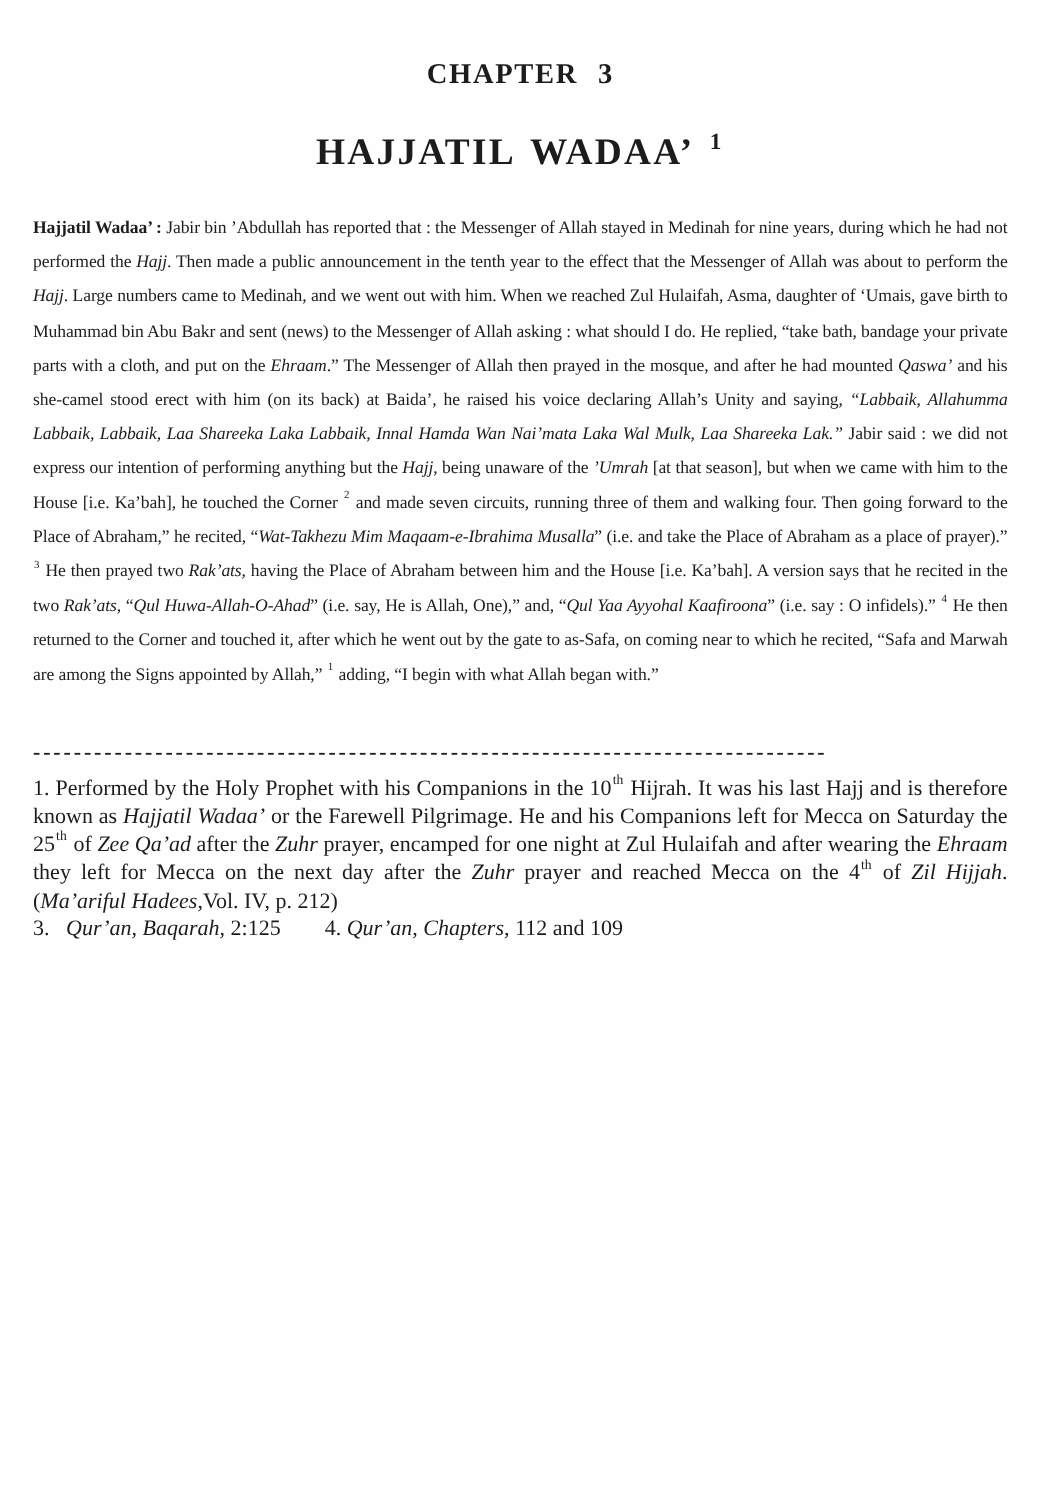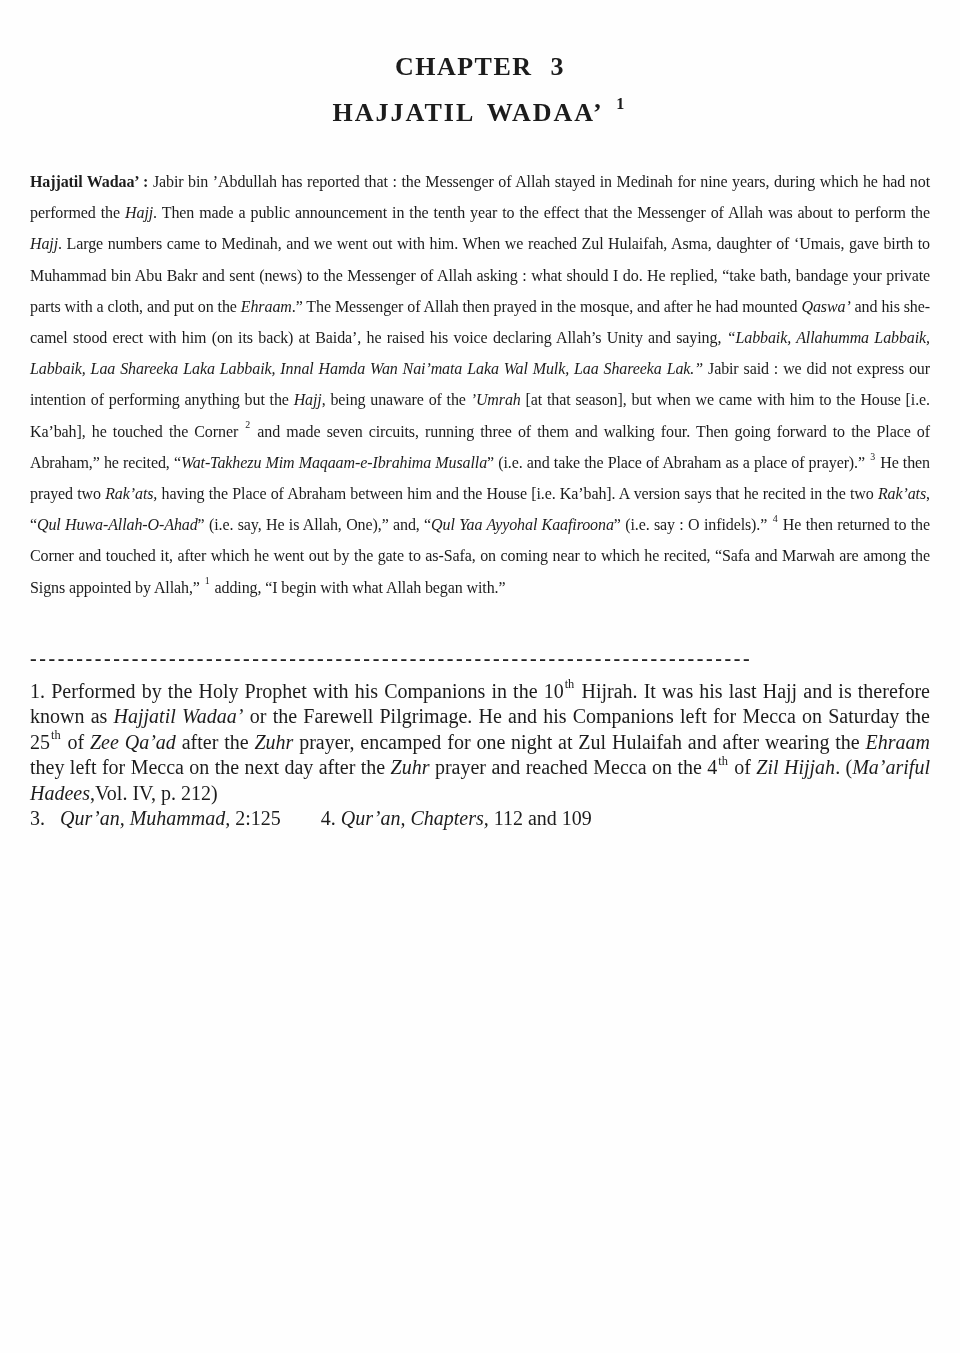--- a/index.html
+++ b/index.html
@@ -11,36 +11,36 @@
     width: 960px;
     height: 1353px;
     font-family: "Liberation Serif", serif;
     color: #1c1c1c;
     overflow: hidden;
   }
   .page {
     box-sizing: border-box;
     width: 960px;
     height: 1353px;
-    padding: 52px 30px 0 30px;
+    padding: 52px 44px 0 30px;
     background: #fefefe;
   }
   .chapter-title {
     margin: 0;
     text-align: center;
     font-size: 26px;
     font-weight: bold;
     letter-spacing: 1.5px;
     word-spacing: 10px;
     line-height: 30px;
   }
   .section-heading {
-    margin: 16px 0 0 0;
+    margin: 42px 0 0 0;
     text-align: center;
-    font-size: 26px;
+    font-size: 34px;
     font-weight: bold;
     letter-spacing: 2px;
     word-spacing: 5px;
     line-height: 30px;
   }
   .body-text {
     margin: 38px 0 0 0;
     font-size: 16px;
     line-height: 31.2px;
     text-align: justify;
@@ -84,16 +84,16 @@
   <h1 class="chapter-title">CHAPTER 3</h1>
 
   <h2 class="section-heading"><span>HAJJATIL WADAA’ </span><sup>1</sup></h2>
 
   <p class="body-text"><span style="font-weight: bold;">Hajjatil Wadaa’ : </span><span>Jabir bin ’Abdullah has reported that : the Messenger of Allah stayed in Medinah for nine years, during which he had not performed the </span><span style="font-style: italic;">Hajj</span><span>. Then made a public announcement in the tenth year to the effect that the Messenger of Allah was about to perform the </span><span style="font-style: italic;">Hajj</span><span>. Large numbers came to Medinah, and we went out with him. When we reached Zul Hulaifah, Asma, daughter of ‘Umais, gave birth to Muhammad bin Abu Bakr and sent (news) to the Messenger of Allah asking : what should I do. He replied, “take bath, bandage your private parts with a cloth, and put on the </span><span style="font-style: italic;">Ehraam</span><span>.” The Messenger of Allah then prayed in the mosque, and after he had mounted </span><span style="font-style: italic;">Qaswa’</span><span> and his she-camel stood erect with him (on its back) at Baida’, he raised his voice declaring Allah’s Unity and saying, </span><span style="font-style: italic;">“Labbaik, Allahumma Labbaik, Labbaik, Laa Shareeka Laka Labbaik, Innal Hamda Wan Nai’mata Laka Wal Mulk, Laa Shareeka Lak.” </span><span>Jabir said : we did not express our intention of performing anything but the </span><span style="font-style: italic;">Hajj</span><span>, being unaware of the </span><span style="font-style: italic;">’Umrah</span><span> [at that season], but when we came with him to the House [i.e. Ka’bah], he touched the Corner </span><sup>2</sup><span> and made seven circuits, running three of them and walking four. Then going forward to the Place of Abraham,” he recited, “</span><span style="font-style: italic;">Wat-Takhezu Mim Maqaam-e-Ibrahima Musalla</span><span>” (i.e. and take the Place of Abraham as a place of prayer).” </span><sup>3</sup><span> He then prayed two </span><span style="font-style: italic;">Rak’ats,</span><span> having the Place of Abraham between him and the House [i.e. Ka’bah]. A version says that he recited in the two </span><span style="font-style: italic;">Rak’ats</span><span>, “</span><span style="font-style: italic;">Qul Huwa-Allah-O-Ahad</span><span>” (i.e. say, He is Allah, One),” and, “</span><span style="font-style: italic;">Qul Yaa Ayyohal Kaafiroona</span><span>” (i.e. say : O infidels).” </span><sup>4</sup><span> He then returned to the Corner and touched it, after which he went out by the gate to as-Safa, on coming near to which he recited, “Safa and Marwah are among the Signs appointed by Allah,” </span><sup>1</sup><span> adding, “I begin with what Allah began with.”</span></p>
 
   <div class="fn-sep">------------------------------------------------------------------------------</div>
 
   <div class="footnotes">
     <p class="fn fn-justified"><span>1. Performed by the Holy Prophet with his Companions in the 10</span><sup>th</sup><span> Hijrah. It was his last Hajj and is therefore known as </span><span style="font-style: italic;">Hajjatil Wadaa’</span><span> or the Farewell Pilgrimage. He and his Companions left for Mecca on Saturday the 25</span><sup>th</sup><span> of </span><span style="font-style: italic;">Zee Qa’ad</span><span> after the </span><span style="font-style: italic;">Zuhr</span><span> prayer, encamped for one night at Zul Hulaifah and after wearing the </span><span style="font-style: italic;">Ehraam</span><span> they left for Mecca on the next day after the </span><span style="font-style: italic;">Zuhr</span><span> prayer and reached Mecca on the 4</span><sup>th</sup><span> of </span><span style="font-style: italic;">Zil Hijjah</span><span>. (</span><span style="font-style: italic;">Ma’ariful Hadees</span><span>,Vol. IV, p. 212)</span></p>
-    <p class="fn"><span>3.&nbsp;&nbsp; </span><span style="font-style: italic;">Qur’an, Muhammad,</span><span> 2:125&nbsp;&nbsp;&nbsp;&nbsp;&nbsp;&nbsp;&nbsp;&nbsp;4. </span><span style="font-style: italic; margin-top: 40px;">Qur’an, Chapters,</span><span> 112 and 109</span></p>
+    <p class="fn"><span>3.&nbsp;&nbsp; </span><span style="font-style: italic;">Qur’an, Baqarah,</span><span> 2:125&nbsp;&nbsp;&nbsp;&nbsp;&nbsp;&nbsp;&nbsp;&nbsp;4. </span><span style="font-style: italic; margin-top: 40px;">Qur’an, Chapters,</span><span> 112 and 109</span></p>
   </div>
 
 </div>
 
 </body></html>

